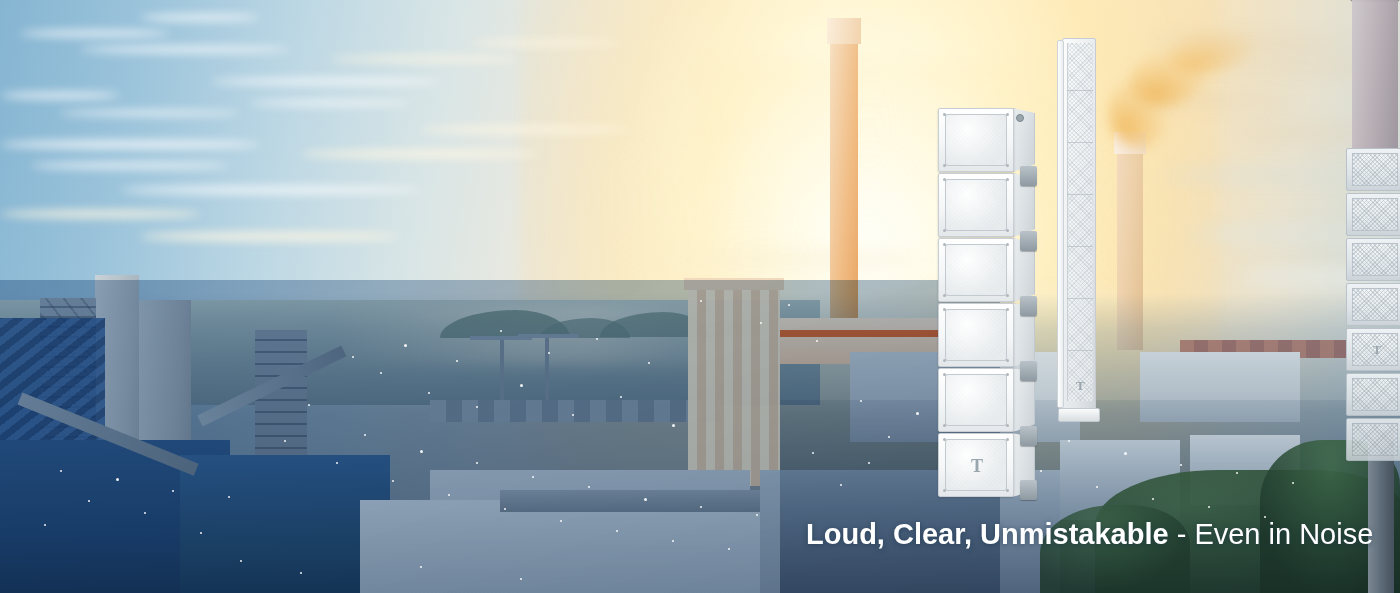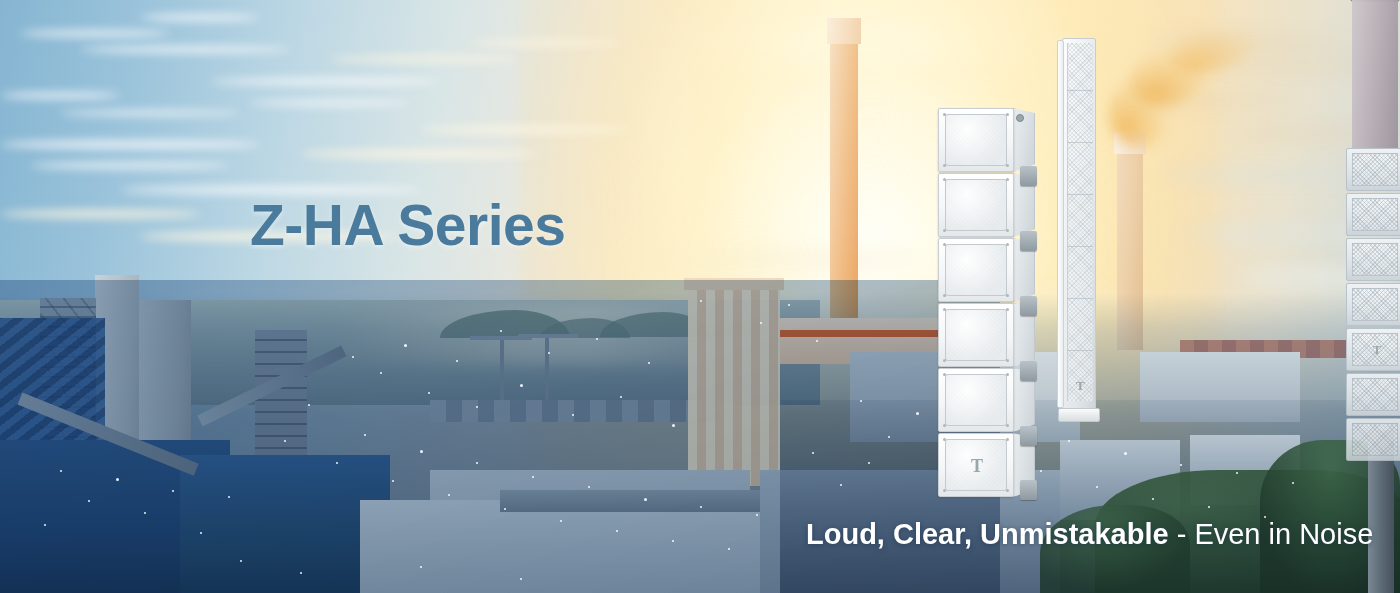--- a/index.html
+++ b/index.html
@@ -611,18 +611,17 @@
     <div class="dot" style="left:760px;top:322px;"></div>
       <div class="dot" style="left:788px;top:304px;"></div>
     <div class="dot" style="left:816px;top:340px;"></div>
       <div class="dot" style="left:700px;top:300px;"></div>
     <div class="dot" style="left:240px;top:560px;"></div>
       <div class="dot" style="left:300px;top:572px;"></div>
     <div class="dot" style="left:420px;top:566px;"></div>
       <div class="dot" style="left:520px;top:578px;"></div>
   </div>
 
-  <div class="headline">Z-HA Series</div>
   <div class="tagline">
     <span class="b">Loud, Clear, Unmistakable</span><span class="n"> - Even in Noise</span>
   </div>
 
 </div>
 
 </body></html>

